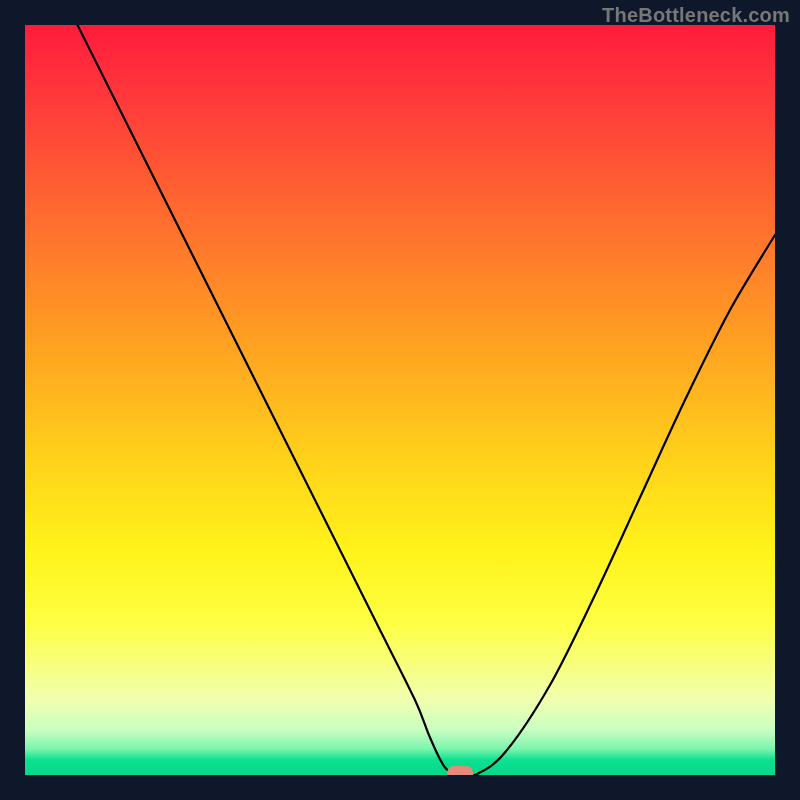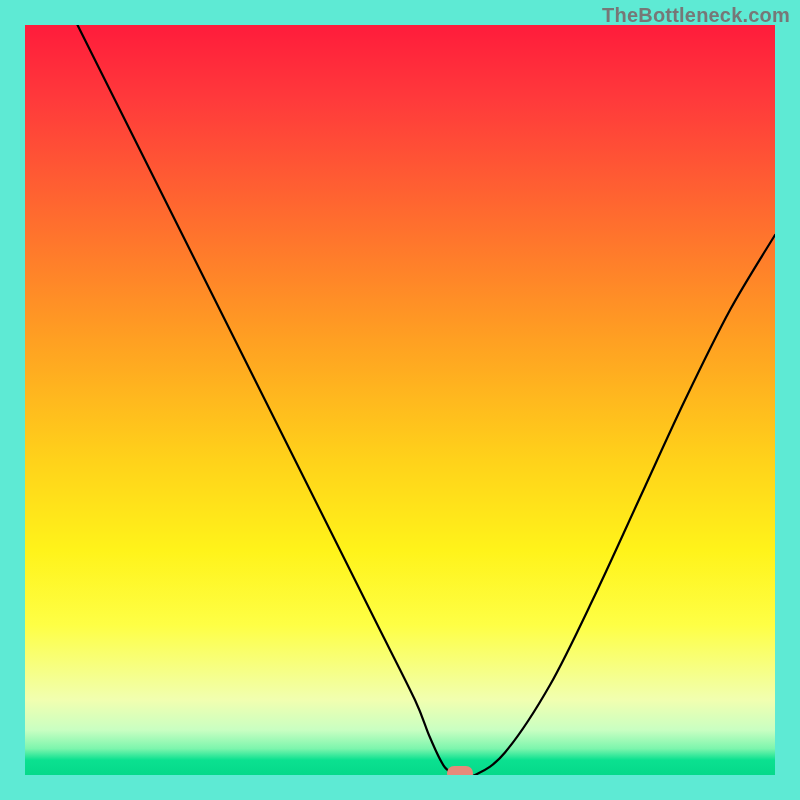--- a/index.html
+++ b/index.html
@@ -10,21 +10,21 @@
     background: #000;
     overflow: hidden;
     font-family: Arial, Helvetica, sans-serif;
   }
   .frame {
     position: absolute;
     top: 0;
     left: 0;
     width: 800px;
     height: 800px;
-    background: #5eead4;
+    background: #0f172a;
     text-align: right;
   }
   .watermark {
     position: absolute;
     top: 4px;
     right: 10px;
     color: #777;
     font-size: 20px;
     font-weight: 600;
     letter-spacing: 0.2px;

